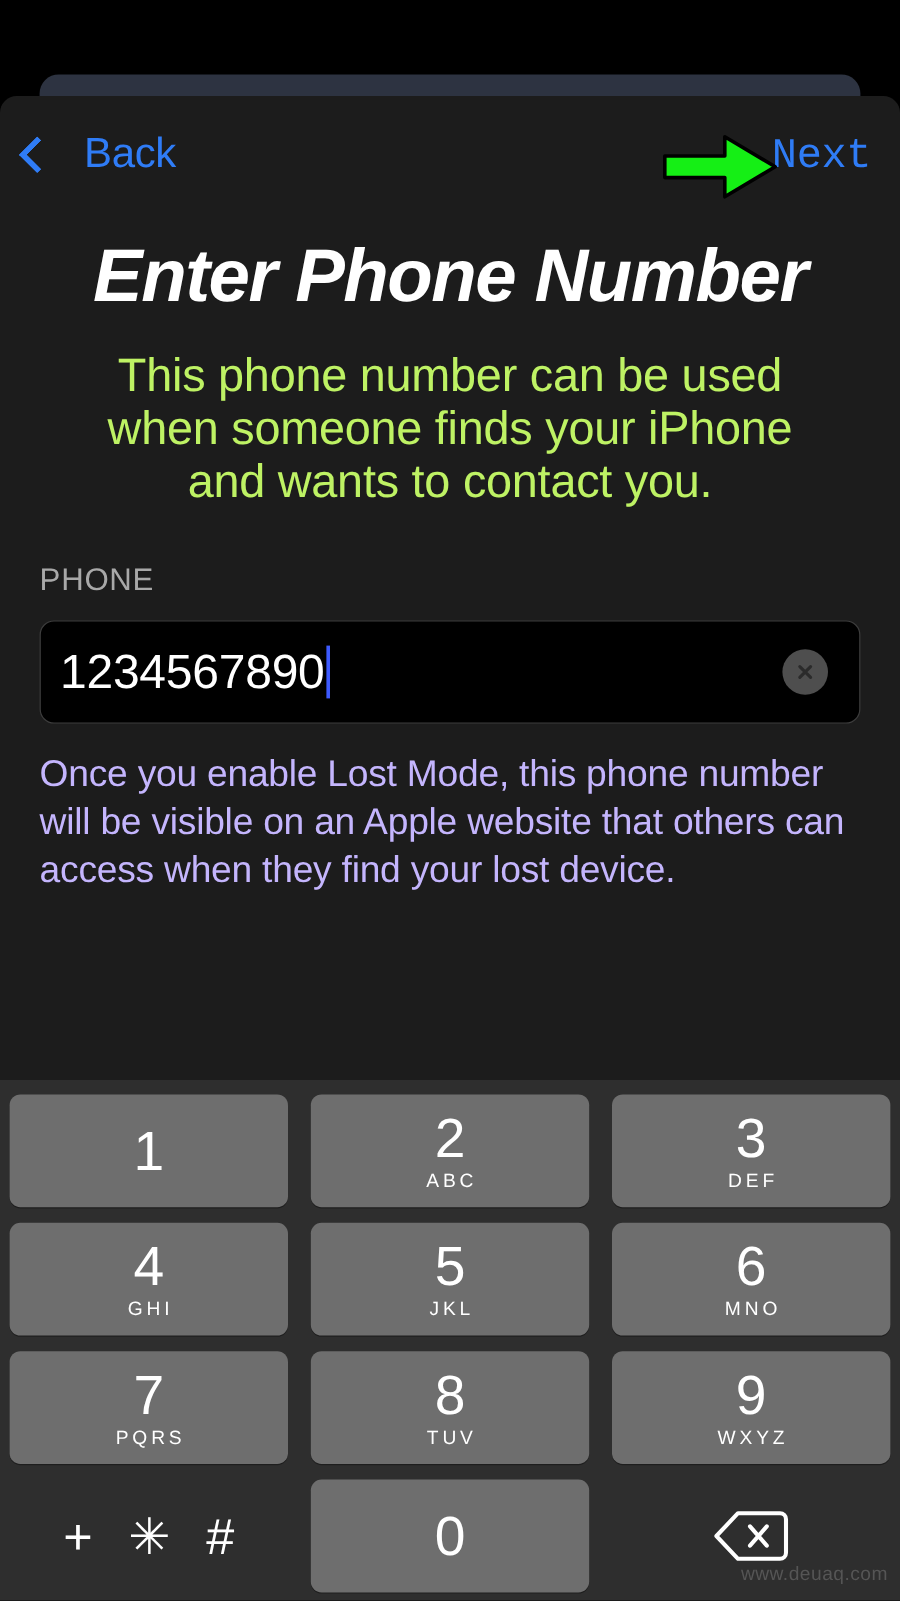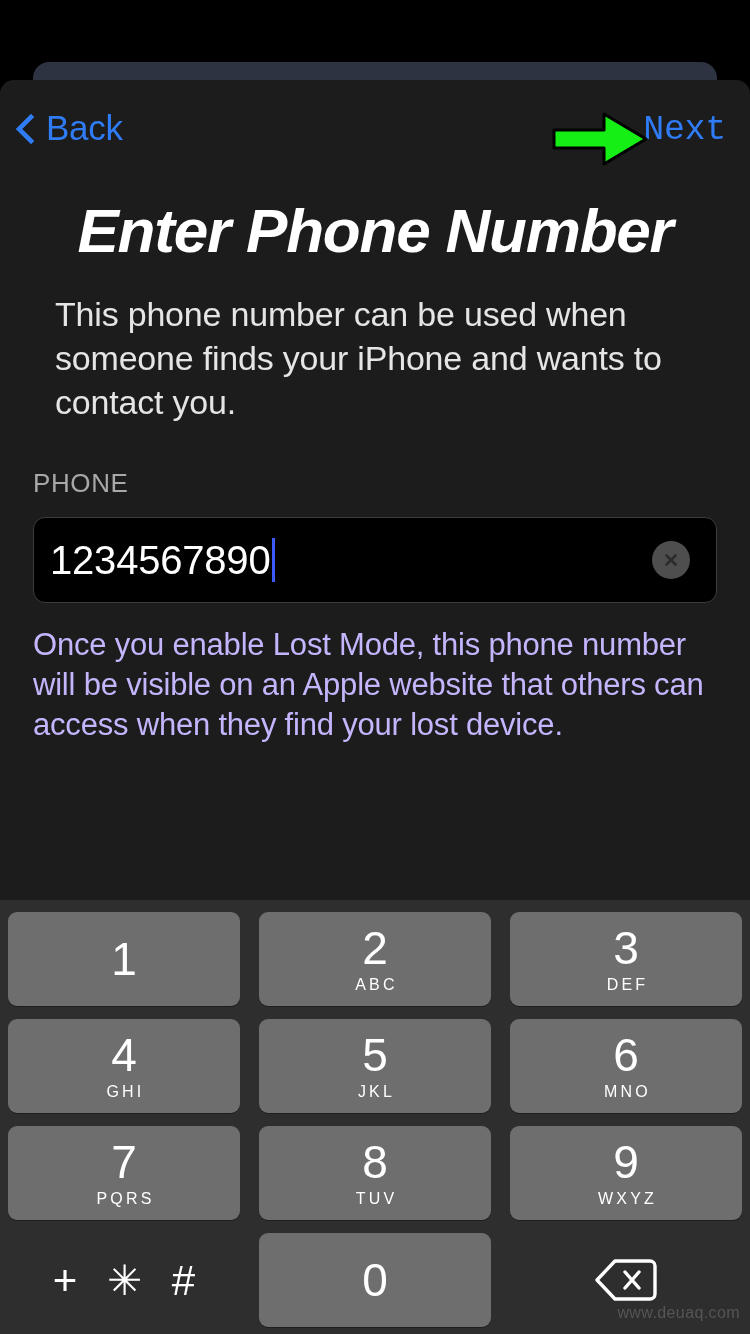--- a/index.html
+++ b/index.html
@@ -71,20 +71,21 @@
     height: 17px;
     border-left: 5px solid #2f7cf6;
     border-bottom: 5px solid #2f7cf6;
     transform: rotate(45deg);
     border-radius: 1px;
   }
   .nav-back-label {
     color: #2f7cf6;
     font-size: 35px;
     letter-spacing: -0.3px;
+    margin-left: 24px;
   }
   .nav-next {
     position: absolute;
     right: 24px;
     top: 30px;
     color: #2f7cf6;
     font-size: 35px;
     letter-spacing: -0.3px;
     cursor: pointer;
     font-family: Liberation Mono, monospace;
@@ -107,23 +108,23 @@
     color: #ffffff;
     font-size: 62px;
     font-weight: bold;
     letter-spacing: -1.2px;
     line-height: 70px;
     font-style: italic;
   }
   .description {
     margin: 26px auto 0;
     width: 640px;
-    text-align: left;
-    color: #e5e5e5;
-    font-size: 34px;
+    text-align: center;
+    color: #bef264;
+    font-size: 39px;
     line-height: 44px;
     letter-spacing: -0.2px;
   }
 
   
   .form {
     margin-top: 44px;
     padding: 0 33px;
   }
   .field-label {

